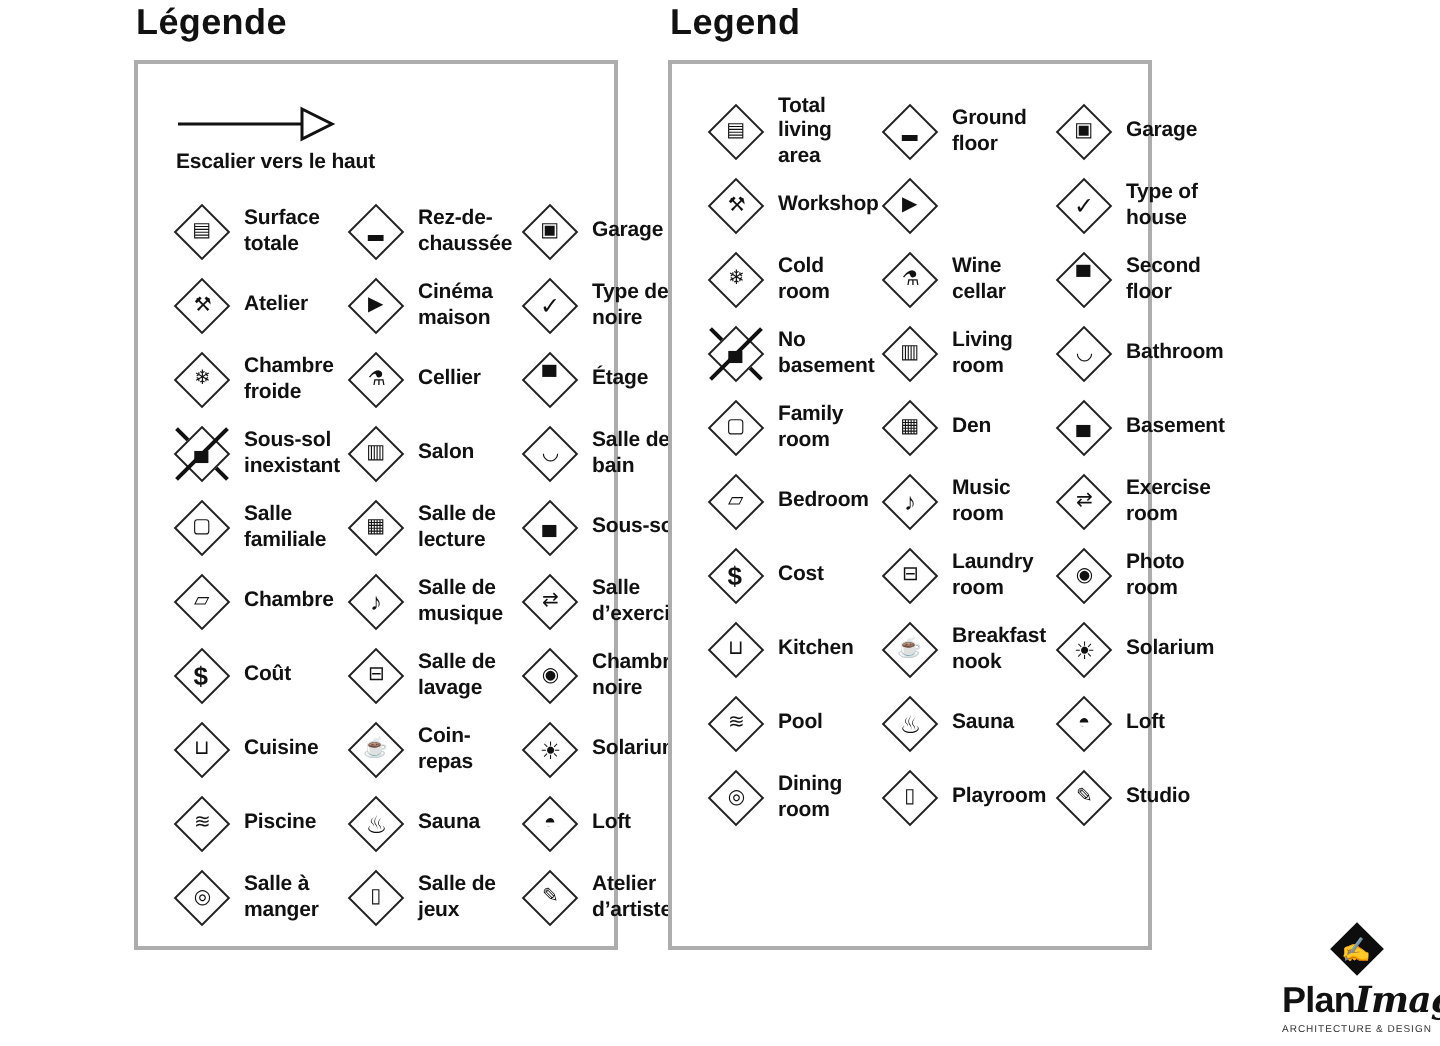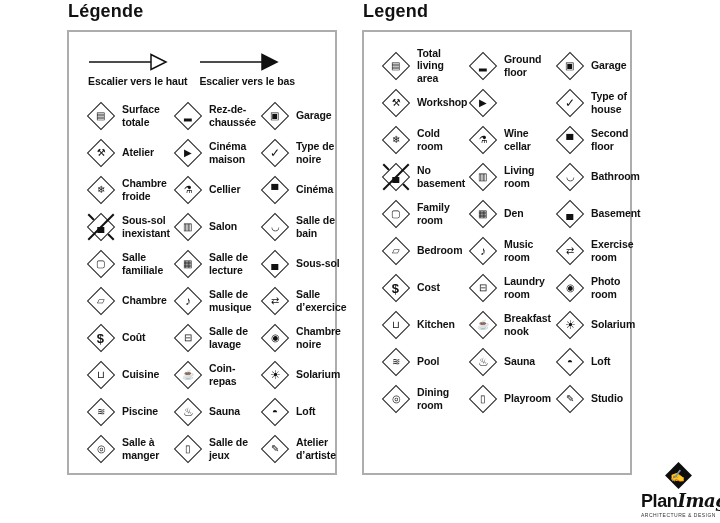--- a/index.html
+++ b/index.html
@@ -2,21 +2,21 @@
 <html><head>
 <meta charset="utf-8">
 <style>
   html,body{margin:0;padding:0;}
   body{
     width:720px;height:523px;position:relative;overflow:hidden;
     background:#ffffff;color:#111;
     font-family:"Liberation Sans",sans-serif;
   }
   .panels{position:absolute;left:67px;top:1px;display:flex;gap:25px;}
-  .panel{width:270px;}
+  .panel{width:242px;}
   .panel-title{font-size:18px;font-weight:700;letter-spacing:.2px;margin:0 0 8px 1px;}
   .panel-box{box-sizing:border-box;border:2px solid #adadad;height:445px;padding:15px 4px 6px 17px;background:#fff;}
   .arrows{display:flex;gap:12px;margin:6px 0 10px 2px;}
   .arrow{display:flex;flex-direction:column;}
   .arrow svg{display:block;}
   .arrow-label{font-size:10.5px;font-weight:700;margin-top:4px;white-space:nowrap;letter-spacing:-.1px;}
   .grid{display:grid;grid-template-columns:repeat(3,87px);grid-auto-rows:37px;align-items:center;}
   .item{display:flex;align-items:center;gap:6px;}
   .icon-box{width:30px;height:30px;position:relative;display:flex;align-items:center;justify-content:center;flex:none;}
   .diamond{width:18px;height:18px;border:1.3px solid #222;background:#fff;transform:rotate(45deg);display:flex;align-items:center;justify-content:center;}
@@ -46,27 +46,20 @@
     <h2 class="panel-title" data-name="panel-title">Légende</h2>
     <div class="panel-box" data-name="panel-box">
       <div class="arrows" data-name="stair-arrows">
         <div class="arrow arrow-up" data-name="stairs-up-legend">
           <svg data-name="up-arrow-icon" width="80" height="18" viewBox="0 0 80 18">
             <line x1="1" y1="9" x2="63" y2="9" stroke="#111" stroke-width="1.6"></line>
             <polygon points="63,1.5 78,9 63,16.5" fill="#ffffff" stroke="#111" stroke-width="1.5"></polygon>
           </svg>
           <span class="arrow-label" data-name="up-arrow-label">Escalier vers le haut</span>
         </div>
-        <div class="arrow arrow-down" data-name="stairs-down-legend">
-          <svg data-name="down-arrow-icon" width="80" height="18" viewBox="0 0 80 18">
-            <line x1="1" y1="9" x2="63" y2="9" stroke="#111" stroke-width="1.6"></line>
-            <polygon points="63,1.5 78,9 63,16.5" fill="#111" stroke="#111" stroke-width="1.5"></polygon>
-          </svg>
-          <span class="arrow-label" data-name="down-arrow-label">Escalier vers le bas</span>
-        </div>
       </div>
       <div class="grid" data-name="legend-grid">
   <div class="item" data-name="legend-item-surface-area">
     <span class="icon-box" data-name="surface-area-icon">
       <span class="diamond">
                 <span class="glyph">▤</span>
               </span>
     </span>
     <span class="label" data-name="legend-item-label">Surface totale</span>
   </div>
@@ -133,21 +126,21 @@
     </span>
     <span class="label" data-name="legend-item-label">Cellier</span>
   </div>
 
   <div class="item" data-name="legend-item-second-floor">
     <span class="icon-box" data-name="second-floor-icon">
       <span class="diamond">
                 <span class="glyph">▀</span>
               </span>
     </span>
-    <span class="label" data-name="legend-item-label">Cinéma</span>
+    <span class="label" data-name="legend-item-label">Étage</span>
   </div>
 
   <div class="item" data-name="legend-item-no-basement">
     <span class="icon-box crossed" data-name="no-basement-icon">
       <span class="diamond">
                 <span class="glyph">▄</span>
               </span>
     </span>
     <span class="label" data-name="legend-item-label">Sous-sol inexistant</span>
   </div>

